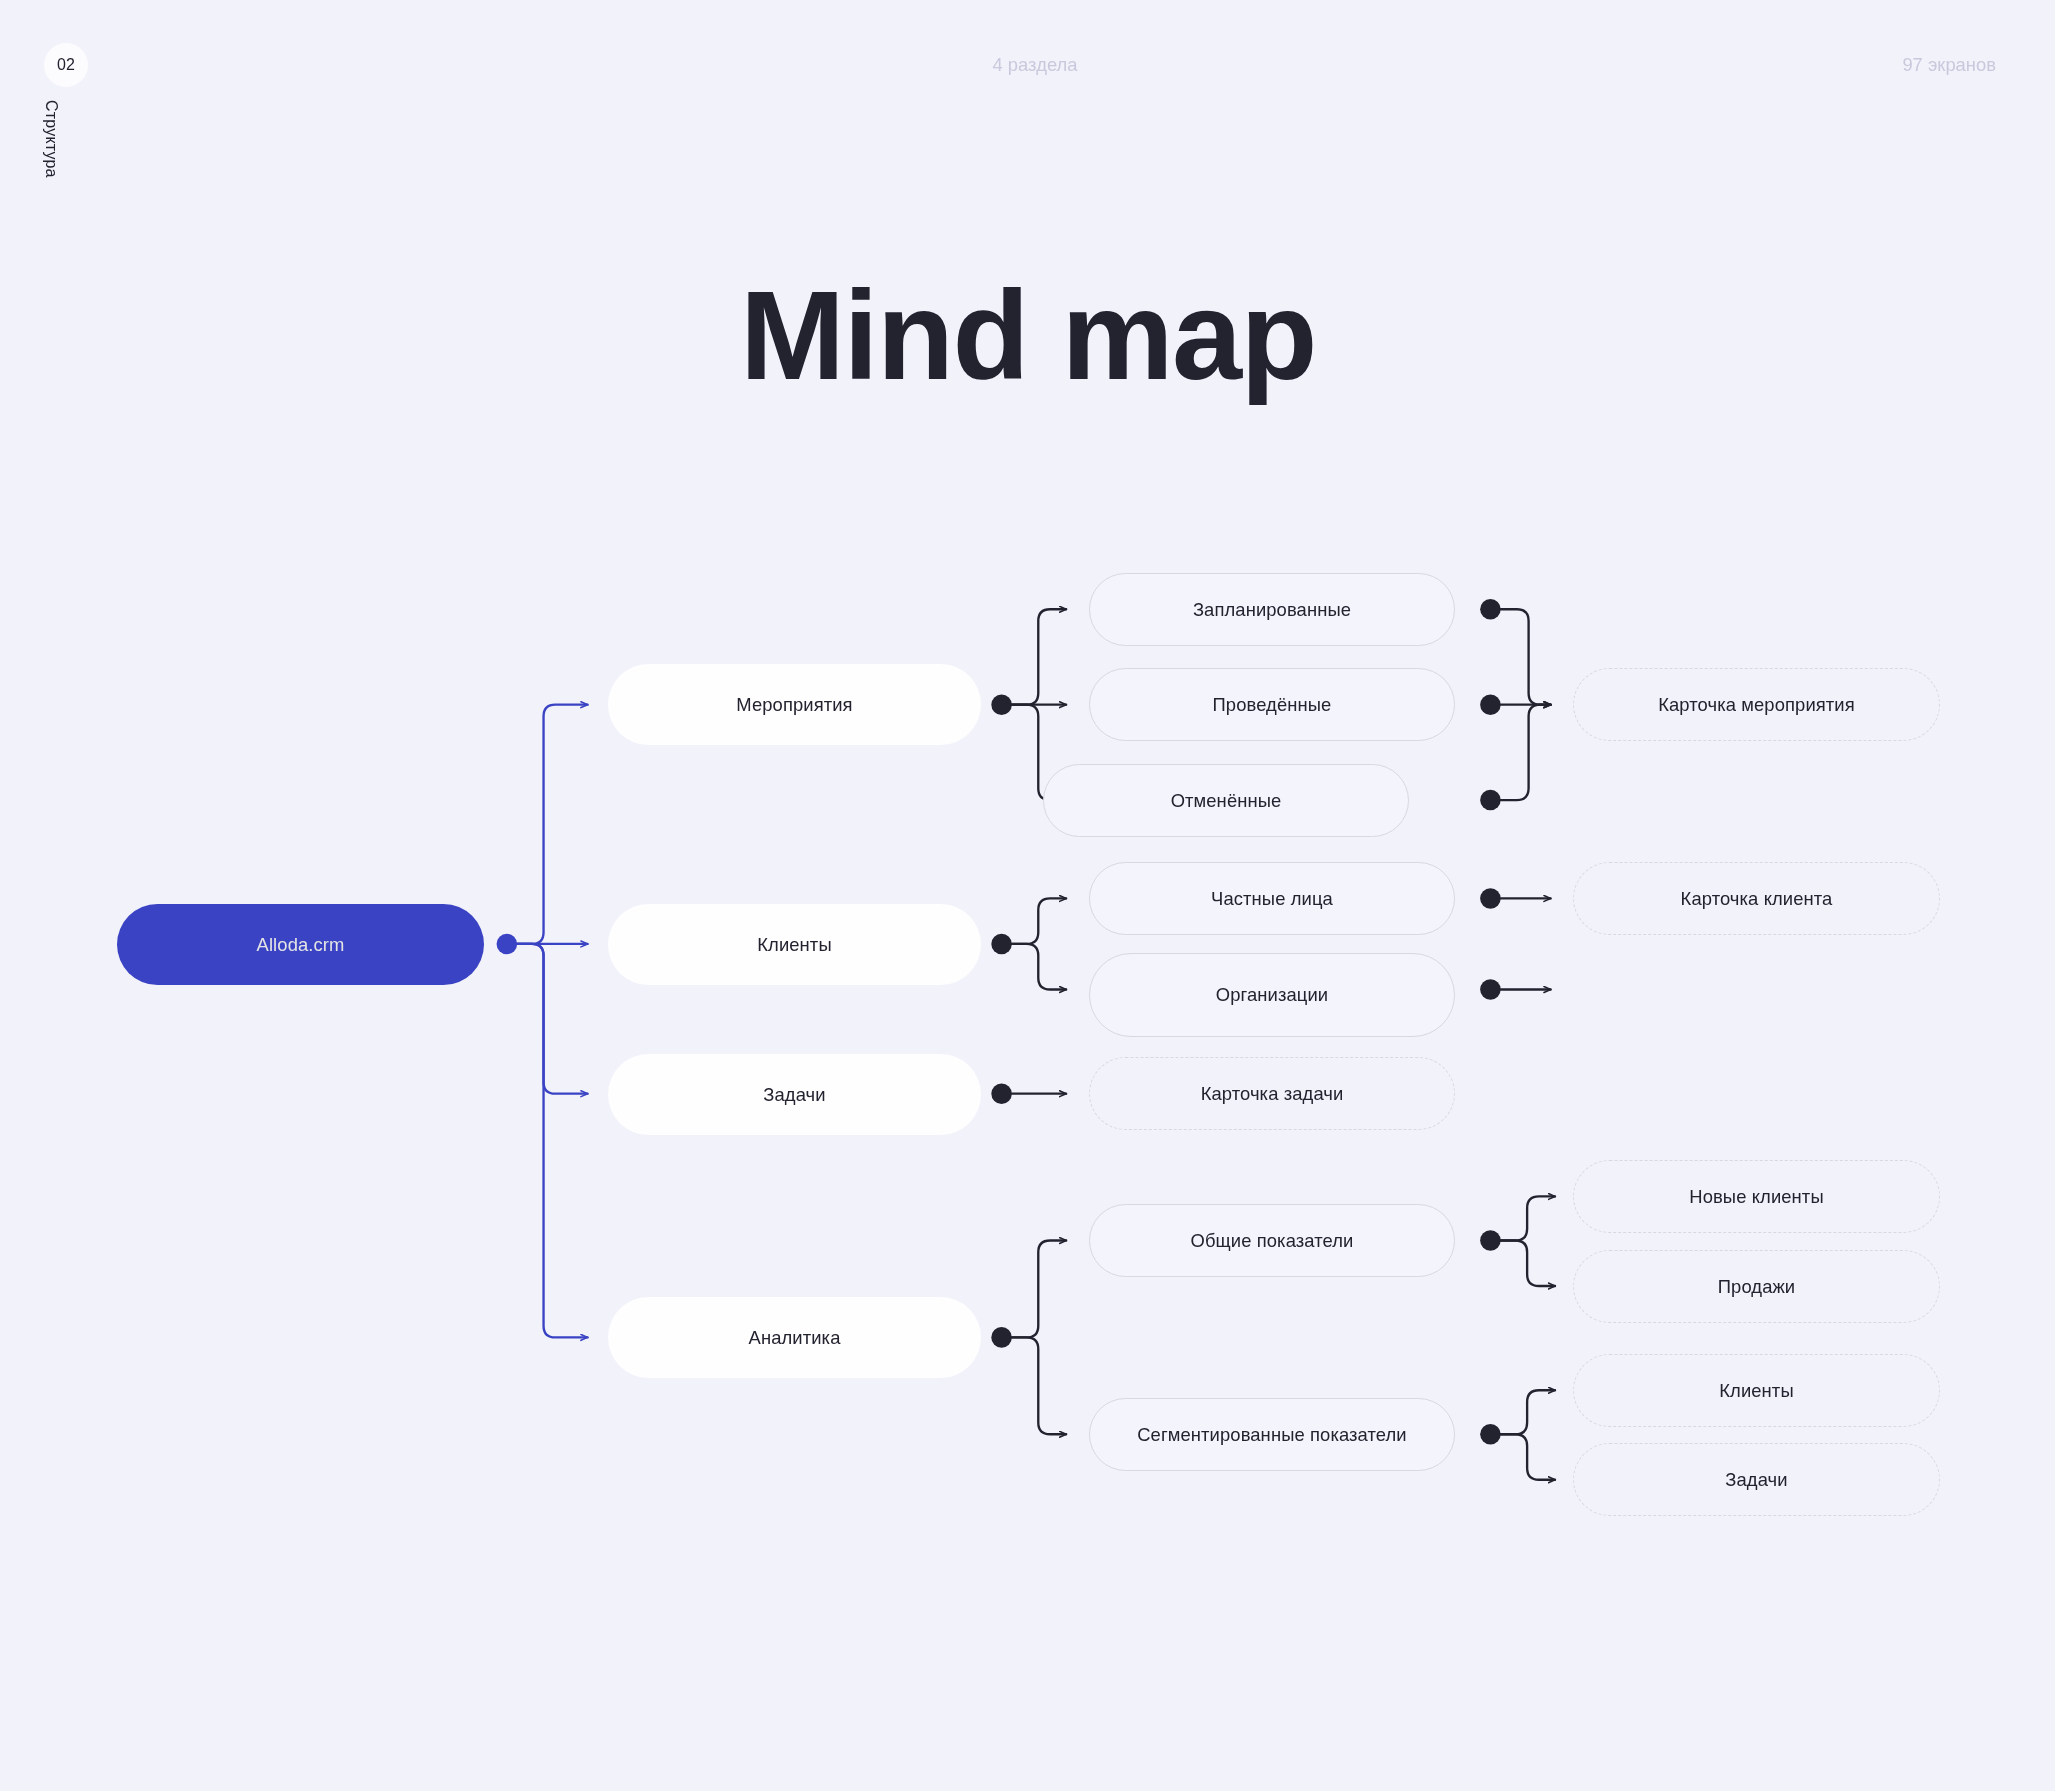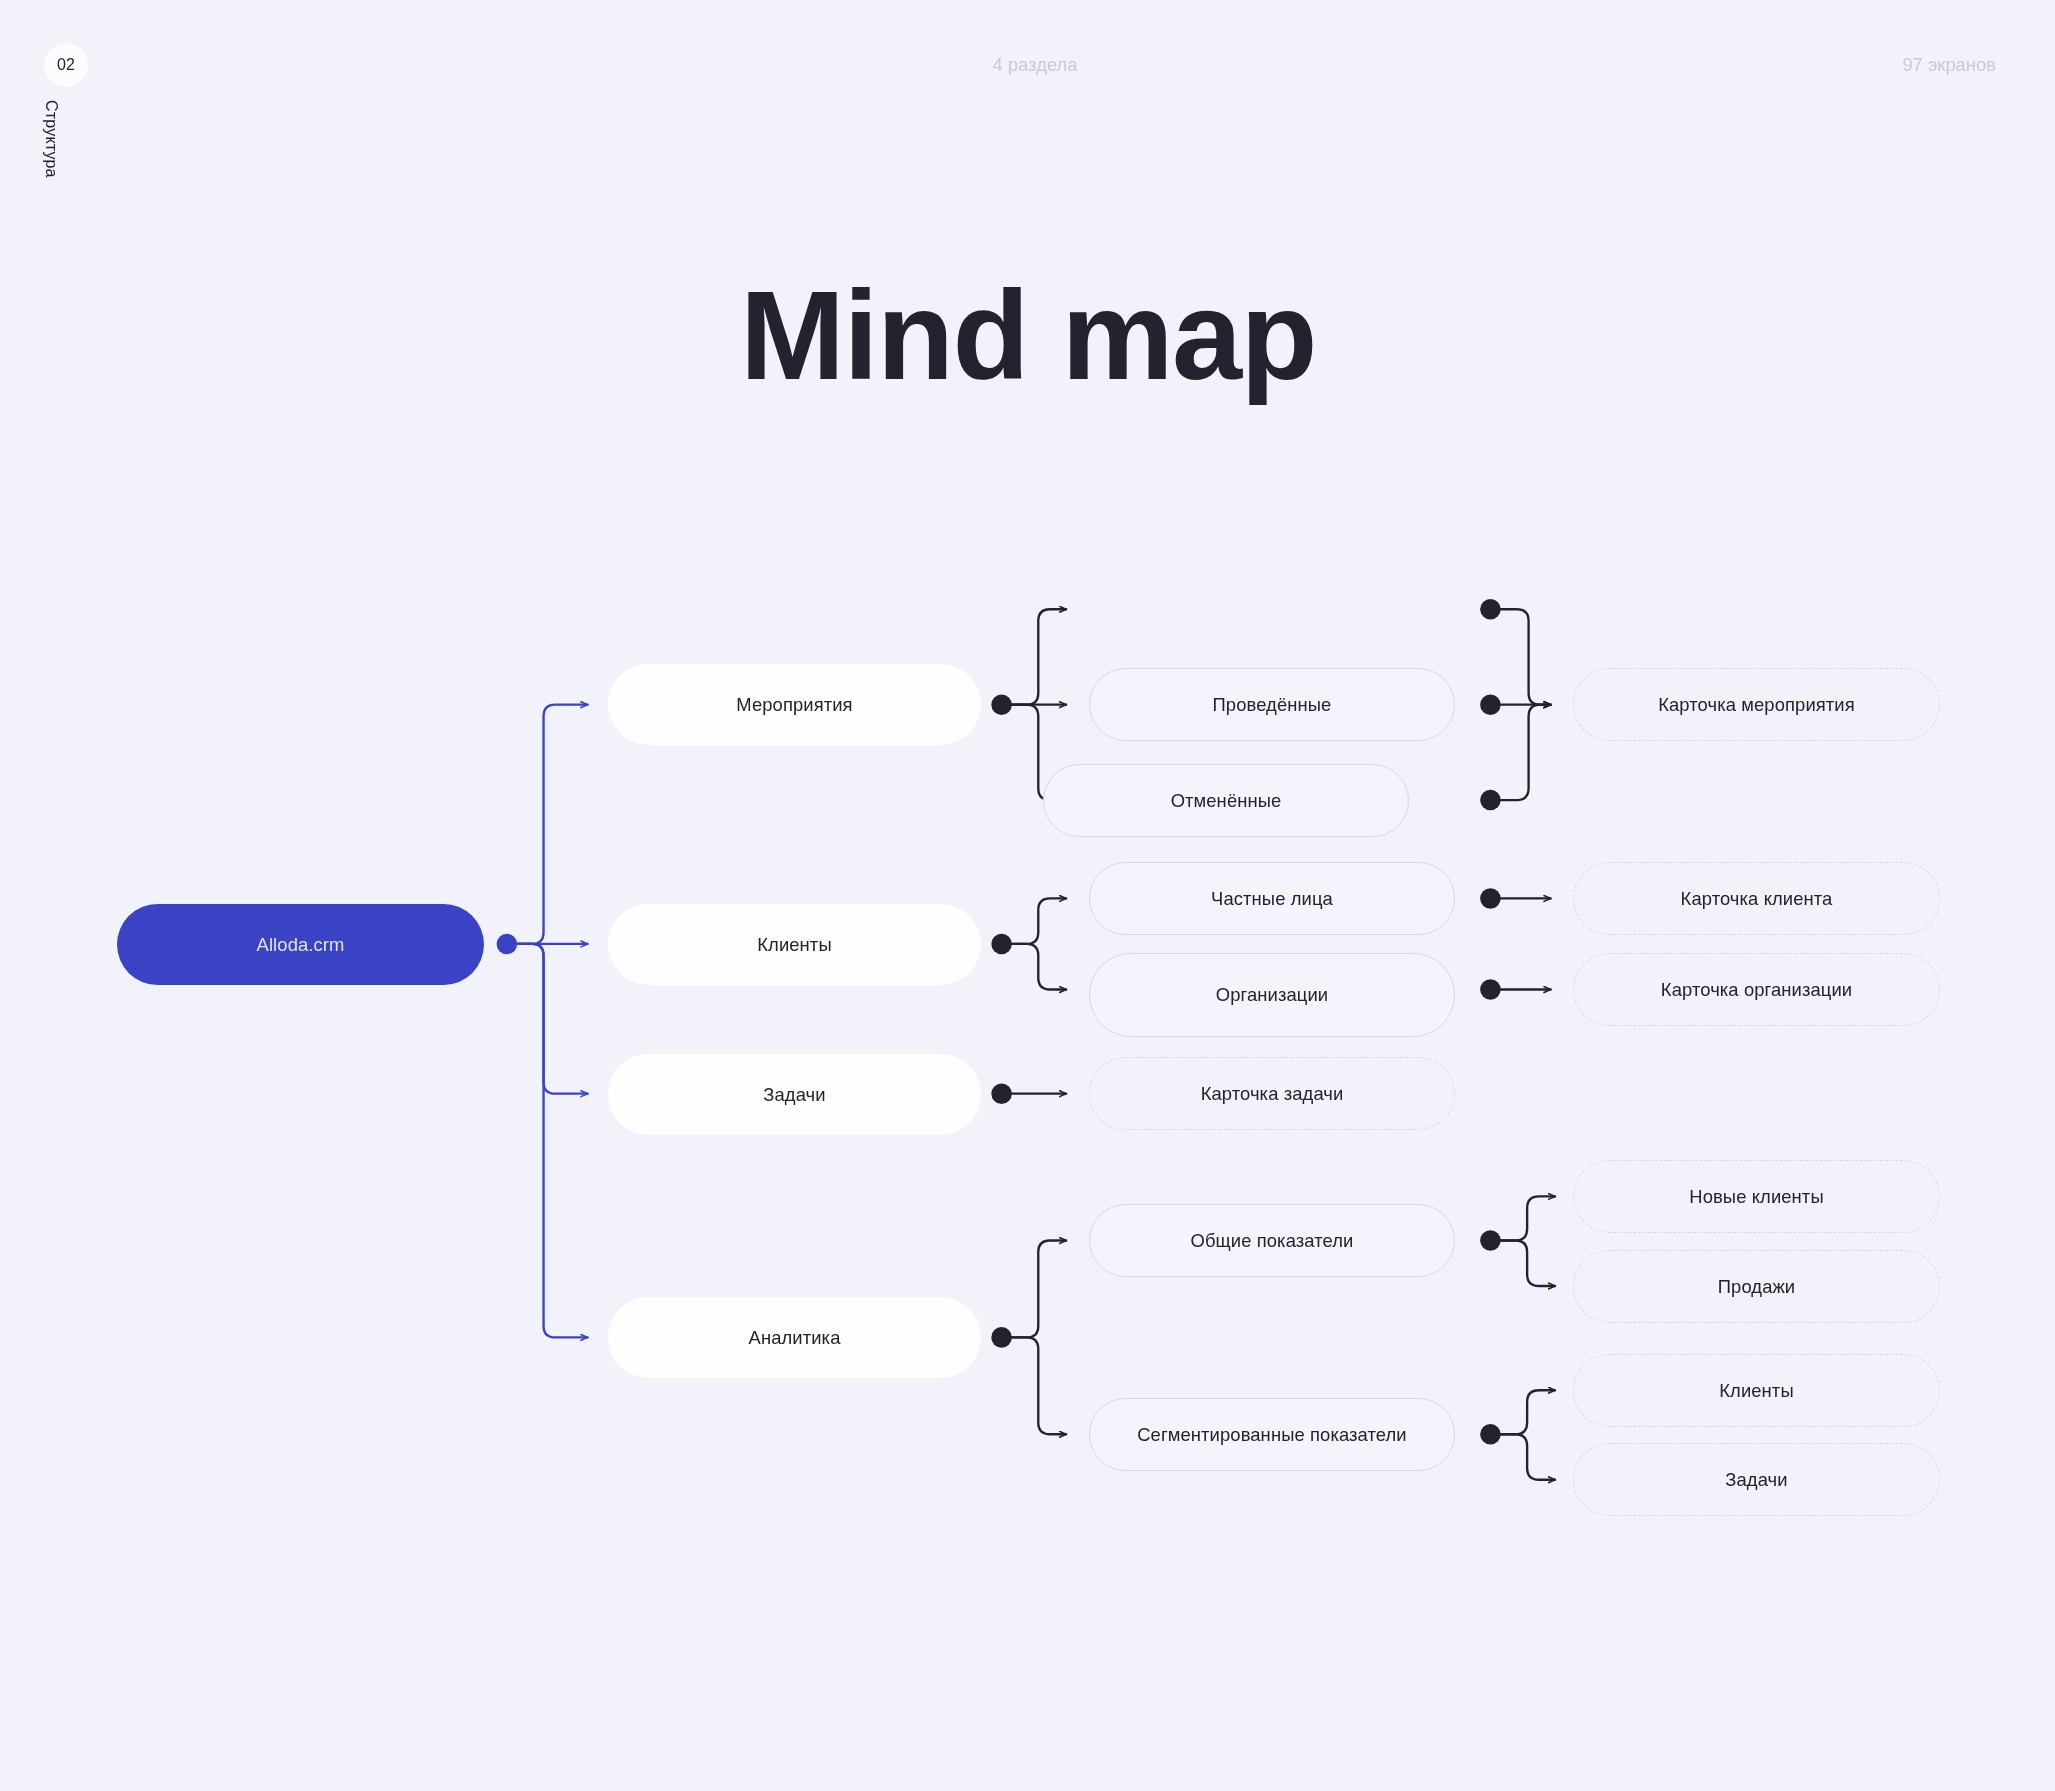--- a/index.html
+++ b/index.html
@@ -164,30 +164,30 @@
       <circle cx="2030" cy="1954" r="14" fill="#22232f" stroke="none"></circle>
       <path d="M2044,1954 H2064 Q2080,1954 2080,1938 V1910 Q2080,1894 2096,1894 H2118" marker-end="url(#arrD)"></path>
       <path d="M2044,1954 H2064 Q2080,1954 2080,1970 V2000 Q2080,2016 2096,2016 H2118" marker-end="url(#arrD)"></path>
     </g>
   </svg>
 
   <div class="node-box node-root" style="left:117px; top:904px; width:367px; height:81px;">Alloda.crm</div>
 
   <div class="node-box node-l1" style="left:608px; top:664px; width:373px; height:81px;">Мероприятия</div>
 
+  <div class="node-box node-l2" style="left:1089px; top:573px; width:366px; height:73px;">Запланированные</div>
   <div class="node-box node-l2" style="left:1089px; top:668px; width:366px; height:73px;">Проведённые</div>
   <div class="node-box node-l2" style="left:1043px; top:764px; width:366px; height:73px;">Отменённые</div>
   <div class="node-box node-l3" style="left:1573px; top:668px; width:367px; height:73px;">Карточка мероприятия</div>
 
   <div class="node-box node-l1" style="left:608px; top:904px; width:373px; height:81px;">Клиенты</div>
 
   <div class="node-box node-l2" style="left:1089px; top:862px; width:366px; height:73px;">Частные лица</div>
   <div class="node-box node-l2" style="left:1089px; top:953px; width:366px; height:84px;">Организации</div>
   <div class="node-box node-l3" style="left:1573px; top:862px; width:367px; height:73px;">Карточка клиента</div>
-  <div class="node-box node-l3" style="left:1573px; top:953px; width:367px; height:73px;">Карточка организации</div>
 
   <div class="node-box node-l1" style="left:608px; top:1054px; width:373px; height:81px;">Задачи</div>
   <div class="node-box node-l3" style="left:1089px; top:1057px; width:366px; height:73px;">Карточка задачи</div>
 
   <div class="node-box node-l1" style="left:608px; top:1297px; width:373px; height:81px;">Аналитика</div>
 
   <div class="node-box node-l2" style="left:1089px; top:1204px; width:366px; height:73px;">Общие показатели</div>
   <div class="node-box node-l2" style="left:1089px; top:1398px; width:366px; height:73px;">Сегментированные показатели</div>
 
   <div class="node-box node-l3" style="left:1573px; top:1160px; width:367px; height:73px;">Новые клиенты</div>

